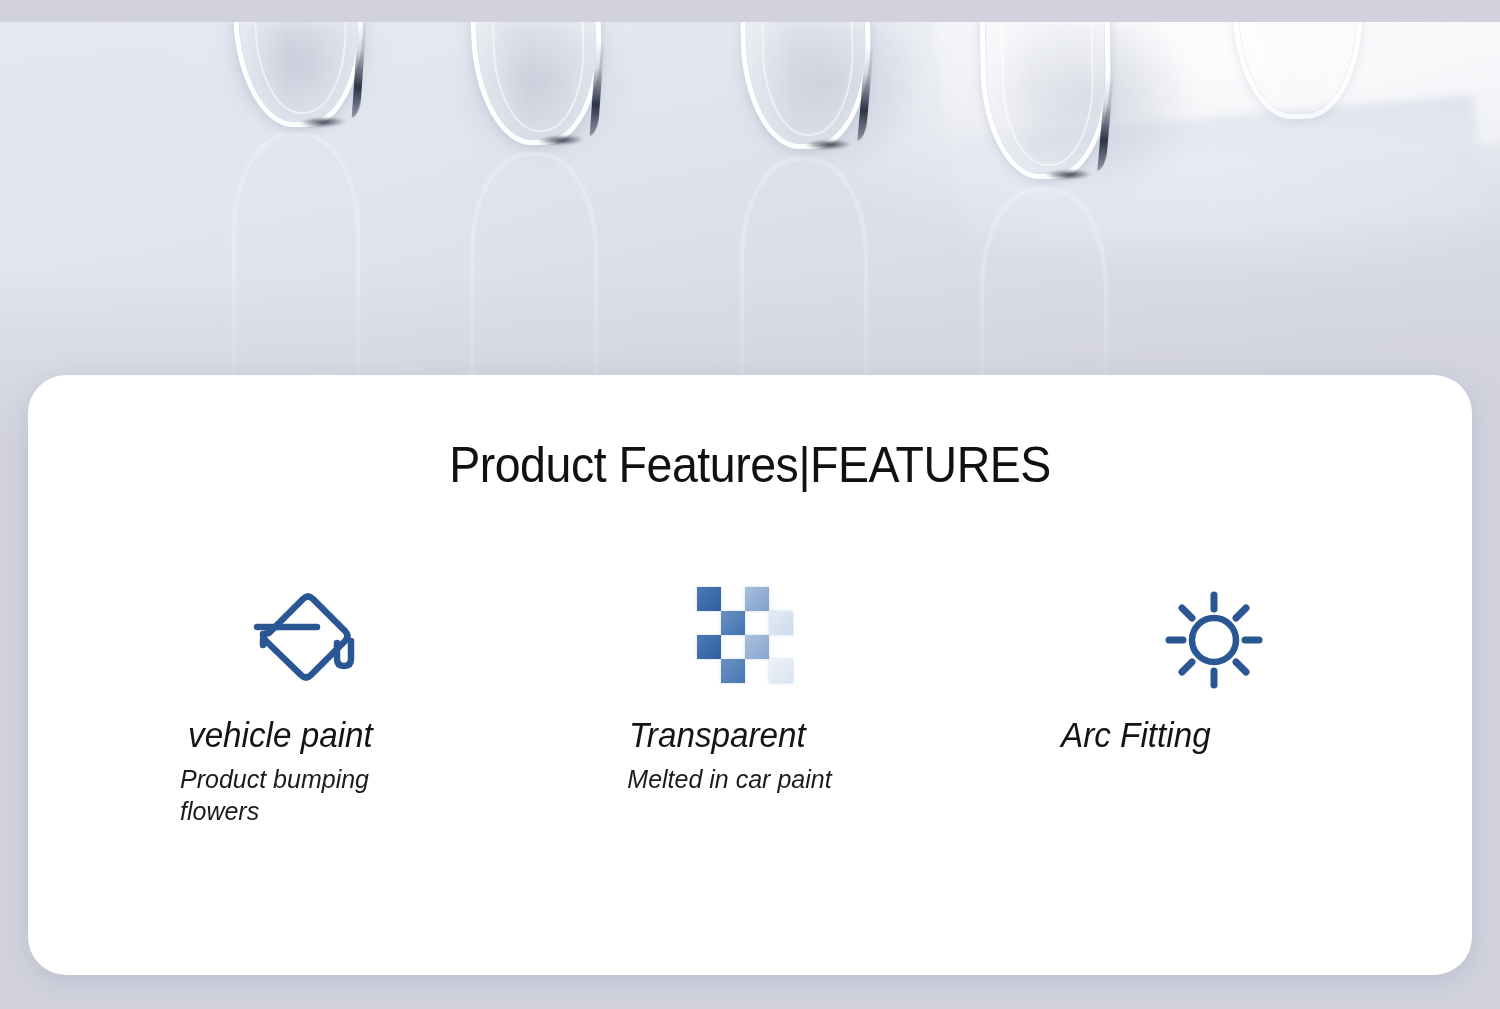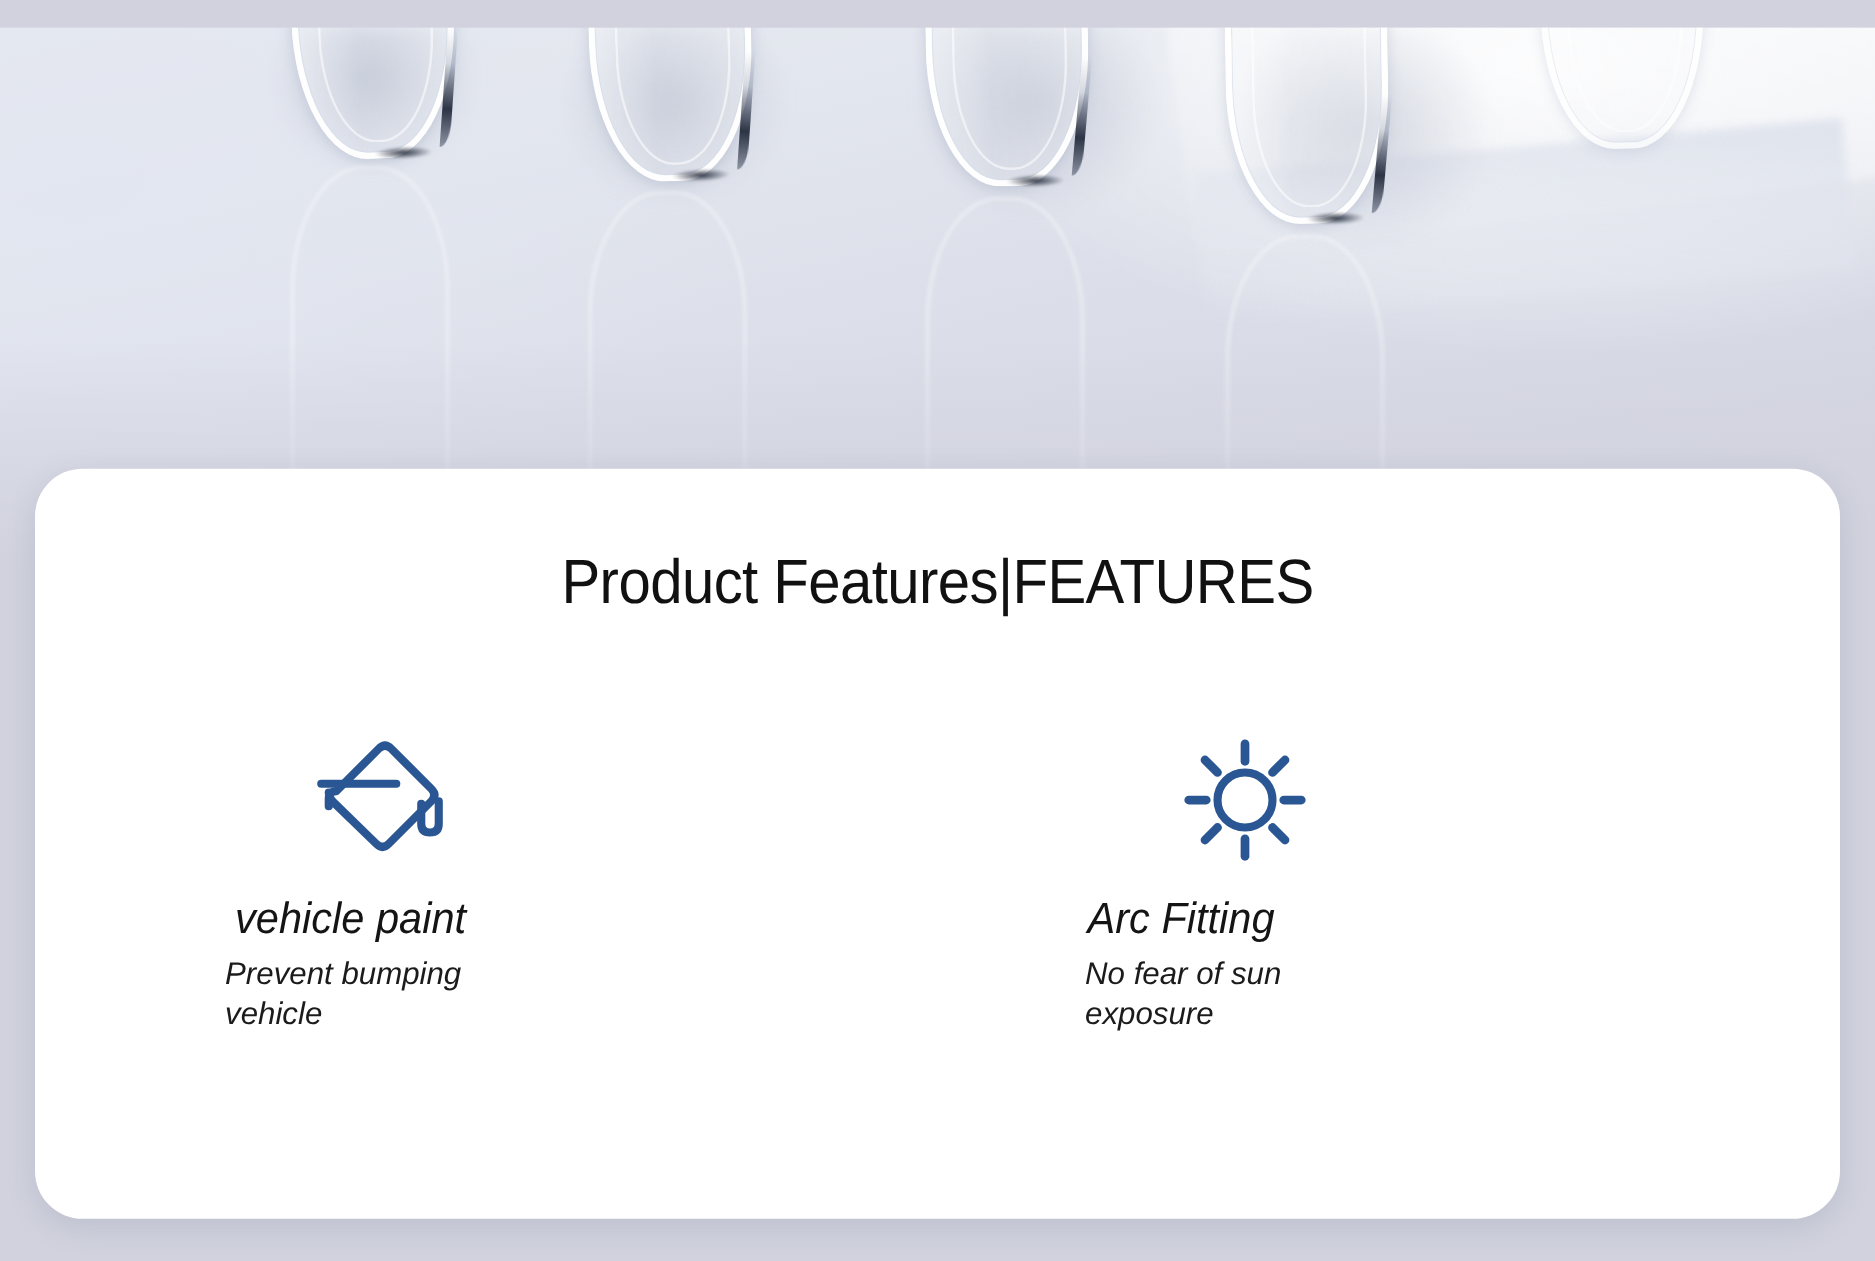--- a/index.html
+++ b/index.html
@@ -289,39 +289,65 @@
 
               <path d="M 18 58 L 18 52 Q 18 46 24 46 L 58 12 Q 63 7 68 12 L 100 44 Q 105 49 100 54 L 66 88 Q 61 93 56 88 L 22 55 Q 18 51 18 47"></path>
 
               <path d="M 12 40 L 72 40"></path>
 
               <path d="M 92 56 L 92 72 Q 92 79 99 79 Q 106 79 106 72 L 106 54"></path>
             </g>
           </svg>
         </div>
         <div class="f-title">vehicle paint</div>
-        <div class="f-sub">Prevent bumping vehicle</div>
+        <div class="f-sub">Product bumping flowers</div>
       </div>
 
+      <div class="feature">
+        <div class="f-icon">
+          <div class="checker">
+            <i style="background:linear-gradient(135deg,#4d79b6,#2f5f9f);"></i>
+            <i class="blank"></i>
+            <i style="background:linear-gradient(135deg,#a9bfdc,#7f9fcb);"></i>
+            <i class="blank"></i>
+
+            <i class="blank"></i>
+            <i style="background:linear-gradient(135deg,#6a8fc4,#4173ae);"></i>
+            <i class="blank"></i>
+            <i style="background:linear-gradient(135deg,#e4ebf5,#cddbec);"></i>
+
+            <i style="background:linear-gradient(135deg,#4d79b6,#31619f);"></i>
+            <i class="blank"></i>
+            <i style="background:linear-gradient(135deg,#a9bfdc,#88a6cf);"></i>
+            <i class="blank"></i>
+
+            <i class="blank"></i>
+            <i style="background:linear-gradient(135deg,#6a8fc4,#4878b2);"></i>
+            <i class="blank"></i>
+            <i style="background:linear-gradient(135deg,#eef2f9,#d8e3f0);"></i>
+          </div>
+        </div>
+        <div class="f-title">Transparent</div>
+        <div class="f-sub">Melted in car paint</div>
+      </div>
 
       <div class="feature">
         <div class="f-icon">
           <svg width="120" height="105" viewBox="0 0 120 105">
             <g stroke="#2b5694" stroke-width="7" stroke-linecap="round" fill="none">
               <circle cx="58" cy="53" r="22" stroke-width="6.5"></circle>
               <line x1="58" y1="8" x2="58" y2="22"></line>
               <line x1="58" y1="84" x2="58" y2="98"></line>
               <line x1="13" y1="53" x2="27" y2="53"></line>
               <line x1="89" y1="53" x2="103" y2="53"></line>
               <line x1="26" y1="21" x2="36" y2="31"></line>
               <line x1="80" y1="75" x2="90" y2="85"></line>
               <line x1="90" y1="21" x2="80" y2="31"></line>
               <line x1="36" y1="75" x2="26" y2="85"></line>
             </g>
           </svg>
         </div>
         <div class="f-title">Arc Fitting</div>
-        <div class="f-sub">No fear of sun exposure</div>
       </div>
 
     </div>
   </div>
 </div>
 
 </body></html>

